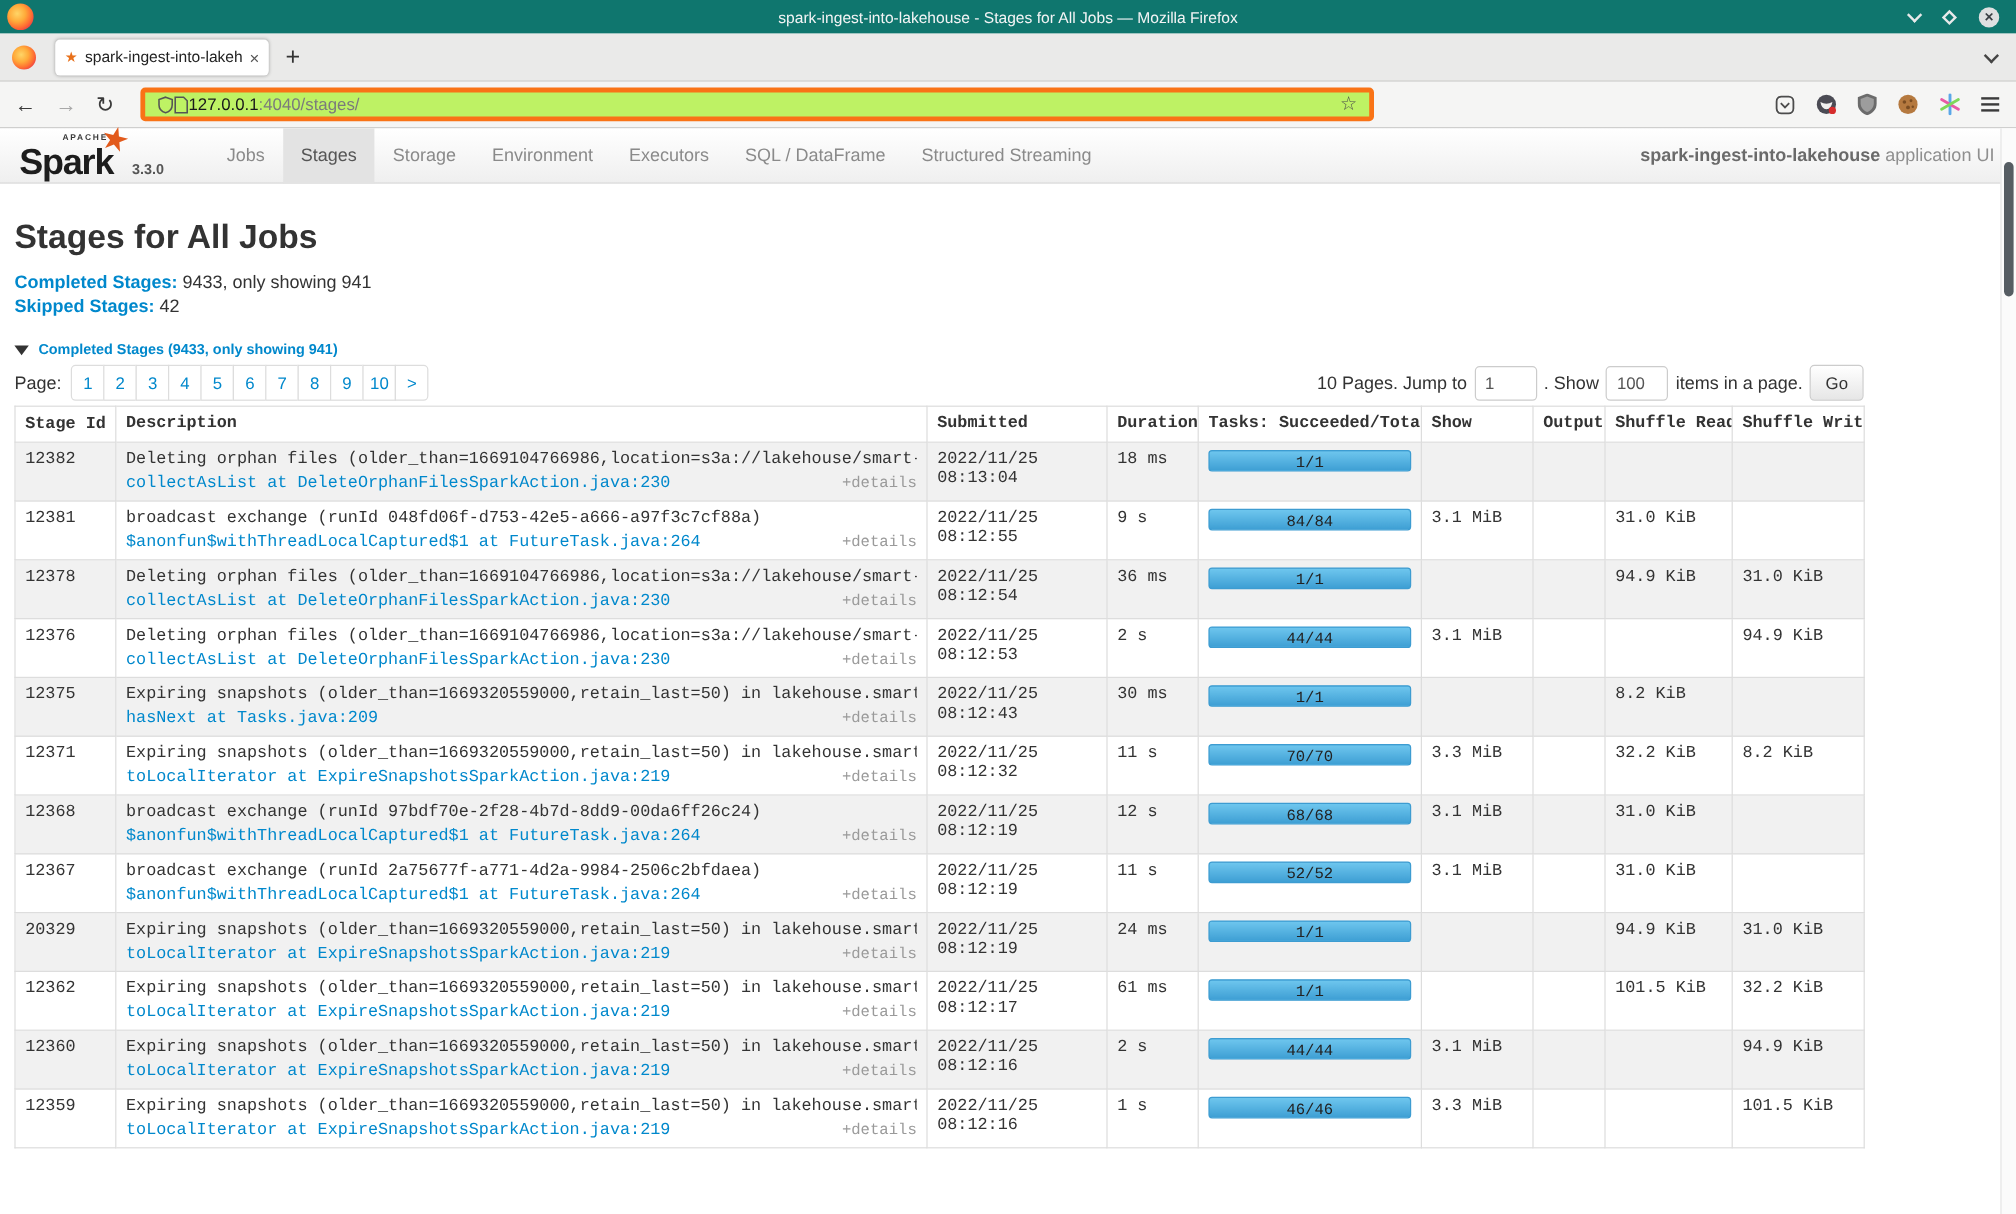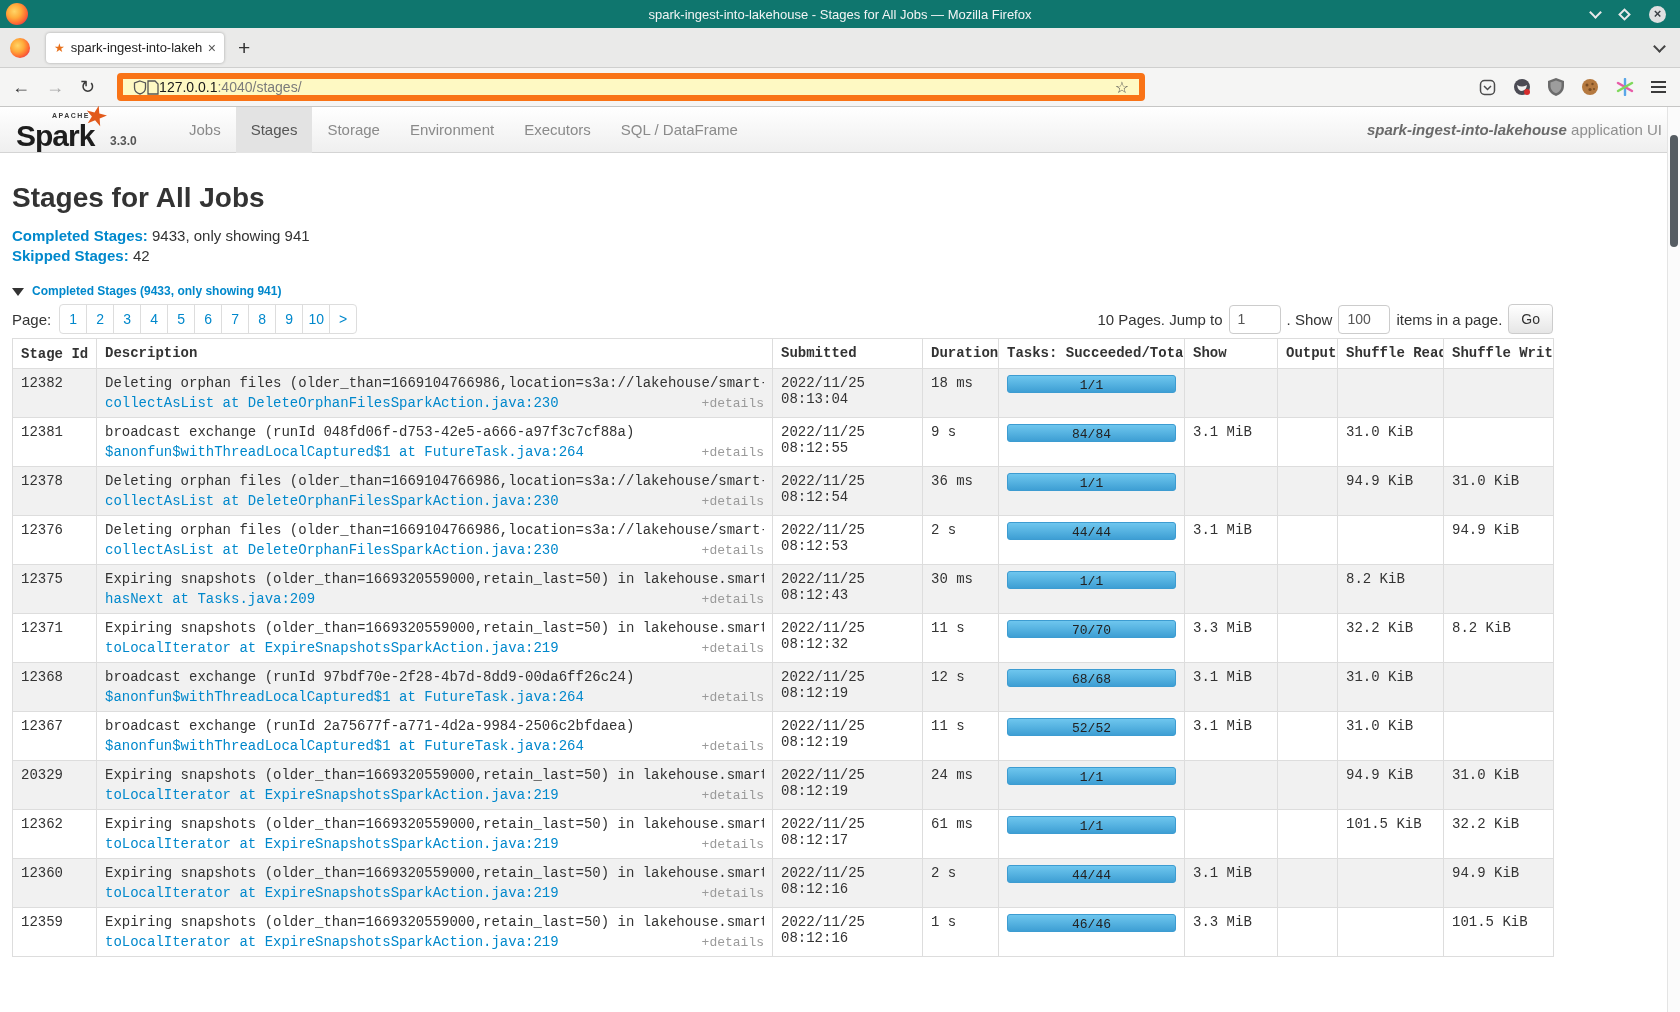--- a/index.html
+++ b/index.html
@@ -24,41 +24,41 @@
   .tab-fav { color:#e8701a; font-size:12px; }
   .tab-title { flex:1; overflow:hidden; white-space:nowrap; }
   .tab-close { color:#555; font-size:14px; }
   .newtab { margin-left:14px; font-size:21px; color:#333; font-weight:normal; }
   .tab-overflow { position:absolute; right:16px; width:9px; height:9px; border-right:2px solid #444; border-bottom:2px solid #444; transform:rotate(45deg); margin-top:-3px; }
 
   
   .toolbar { height:39px; background:#f5f5f4; border-bottom:1px solid #c6c6c5; display:flex; align-items:center; padding:0 12px; }
   .nav-ic { font-size:18px; color:#3a3a3a; margin-right:16px; }
   .nav-ic.disabled { color:#a8a8a8; }
-  .urlbar { width:1028px; height:28px; background:#fef9c3; border:6px solid #f97316; border-radius:4px;
+  .urlbar { width:1028px; height:28px; background:#bef264; border:4px solid #f97316; border-radius:4px;
     display:flex; align-items:center; padding:0 10px; gap:0; margin-left:6px; }
   .url-text { font-size:14px; color:#19191b; }
   .url-suffix { color:#7b7b7b; }
   .url-star { margin-left:auto; font-size:16px; color:#4d4d4d; }
   .ext-icons { margin-left:auto; display:flex; align-items:center; gap:17px; padding-right:2px; }
   .hamburger { display:flex; flex-direction:column; gap:3px; }
   .hamburger i { display:block; width:15px; height:2px; background:#3b3b3b; }
 
   
   .navbar { height:46px; background:linear-gradient(#ffffff,#efefef); border-bottom:1px solid #d4d4d4; display:flex; align-items:center; padding-left:14px; }
   .spark-logo { position:relative; width:138px; height:46px; margin-right:22px; }
   .apache { position:absolute; top:5px; left:38px; font-size:7px; font-weight:bold; letter-spacing:1.5px; color:#3a3a3a; }
   .spark-word { position:absolute; bottom:0px; left:2px; font-size:30px; font-weight:bold; color:#1d1d1d; letter-spacing:-1px; }
   .spark-star { position:absolute; top:-7px; left:70px; color:#e25a1c; font-size:27px; transform:rotate(14deg); }
   .spark-version { position:absolute; bottom:5px; left:96px; font-size:12px; font-weight:bold; color:#555; }
   #nav-items { display:flex; height:46px; }
   .nav-item { padding:0 15px; line-height:46px; font-size:15px; color:#8a8a8a; cursor:pointer; }
   .nav-item.active { background:#e3e3e3; color:#555; }
   .app-label { margin-left:auto; padding-right:18px; font-size:15px; color:#8f8f8f; }
-  .app-label b { color:#6a6a6a;font-style:italic; }
+  .app-label b { color:#6a6a6a; }
 
   
   .content { position:absolute; top:154px; left:0; right:0; bottom:0; background:#fff; }
   h1.page-title { margin:28px 0 12px 12px; font-size:28px; font-weight:bold; color:#333; }
   .summary-line { margin-left:12px; font-size:15px; line-height:20px; color:#333; }
   .summary-line b { color:#0088cc; }
   .section-head { margin:18px 0 6px 12px; font-size:12px; font-weight:bold; color:#0088cc; display:flex; align-items:center; cursor:pointer; }
   .caret-down { width:0; height:0; border-left:6px solid transparent; border-right:6px solid transparent; border-top:8px solid #333; margin-right:8px; margin-top:2px; }
 
   .pagination { margin:6px 12px 0 12px; width:1541px; display:flex; align-items:center; }
@@ -168,20 +168,21 @@
     <span class="spark-star">★</span>
     <span class="spark-version">3.3.0</span>
   </div>
   <div id="nav-items">
       <div class="nav-item">Jobs</div>
       <div class="nav-item active">Stages</div>
       <div class="nav-item">Storage</div>
       <div class="nav-item">Environment</div>
       <div class="nav-item">Executors</div>
       <div class="nav-item">SQL / DataFrame</div>
+      <div class="nav-item">Structured Streaming</div>
     </div>
   <div class="app-label">
     <b>spark-ingest-into-lakehouse</b><span> application UI</span>
   </div>
 </div>
 
 <div class="content">
   <h1 class="page-title">Stages for All Jobs</h1>
 
   <div class="summary-line">

